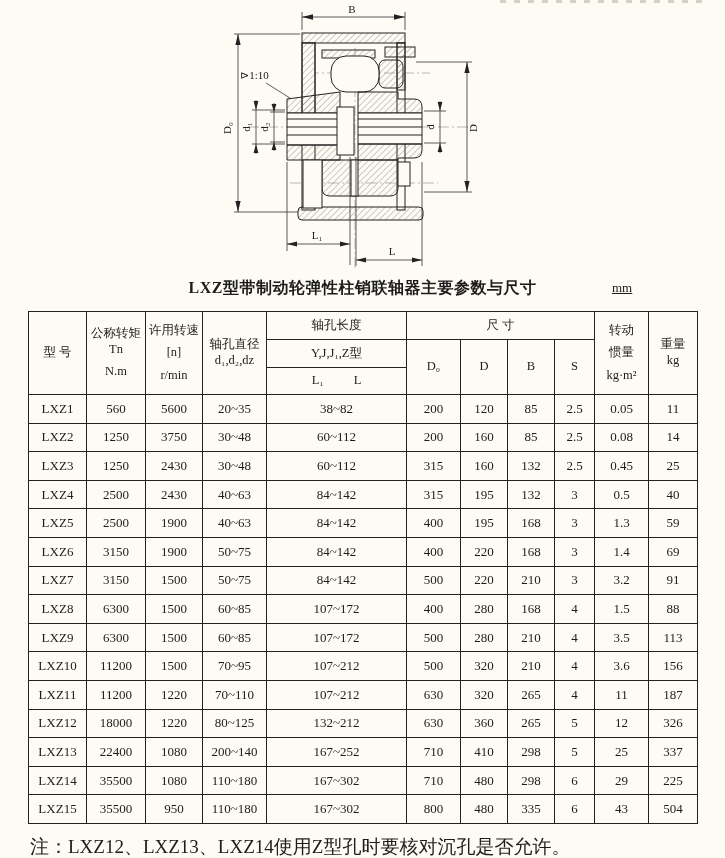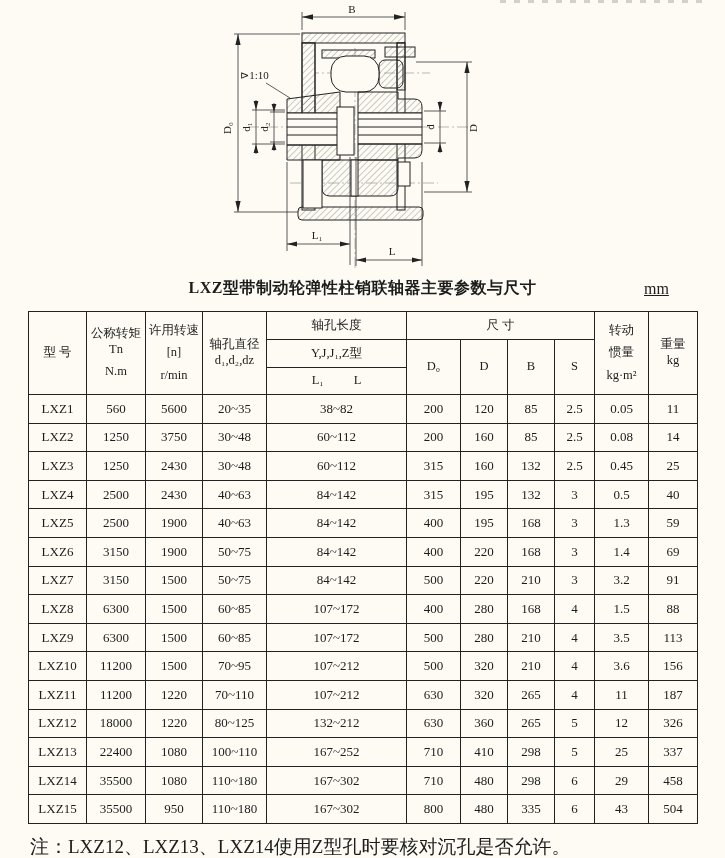--- a/index.html
+++ b/index.html
@@ -9,21 +9,21 @@
     font-family:"Liberation Serif","DejaVu Serif",serif;
     color:#1c1c1c;
   }
   .remnant{position:absolute;left:500px;top:0;width:210px;height:3px;
     background:repeating-linear-gradient(90deg,#b9b4aa 0 6px,transparent 6px 14px);
     opacity:.6;}
   #drawing{position:absolute;left:0;top:0;}
   .title-row{position:absolute;left:0;top:278px;width:725px;height:24px;}
   .doc-title{position:absolute;left:0;width:100%;text-align:center;
     font-size:16px;font-weight:bold;letter-spacing:.5px;}
-  .unit{position:absolute;left:644px;top:2px;font-size:16px;text-decoration:underline;}
+  .unit{position:absolute;left:612px;top:2px;font-size:13px;text-decoration:underline;}
   table.spec{
     position:absolute;left:28px;top:311px;width:669px;
     border-collapse:collapse;table-layout:fixed;
     font-size:13px;text-align:center;
   }
   table.spec th,table.spec td{
     border:1px solid #222;padding:0;font-weight:normal;
     vertical-align:middle;overflow:hidden;
   }
   table.spec thead th{font-size:12.5px;line-height:1.25;}
@@ -402,41 +402,41 @@
         <td>360</td>
         <td>265</td>
         <td>5</td>
         <td>12</td>
         <td>326</td>
       </tr>
       <tr>
         <td>LXZ13</td>
         <td>22400</td>
         <td>1080</td>
-        <td>100~110</td>
+        <td>200~140</td>
         <td>167~252</td>
         <td>710</td>
         <td>410</td>
         <td>298</td>
         <td>5</td>
         <td>25</td>
         <td>337</td>
       </tr>
       <tr>
         <td>LXZ14</td>
         <td>35500</td>
         <td>1080</td>
         <td>110~180</td>
         <td>167~302</td>
         <td>710</td>
         <td>480</td>
         <td>298</td>
         <td>6</td>
         <td>29</td>
-        <td>458</td>
+        <td>225</td>
       </tr>
       <tr>
         <td>LXZ15</td>
         <td>35500</td>
         <td>950</td>
         <td>110~180</td>
         <td>167~302</td>
         <td>800</td>
         <td>480</td>
         <td>335</td>

